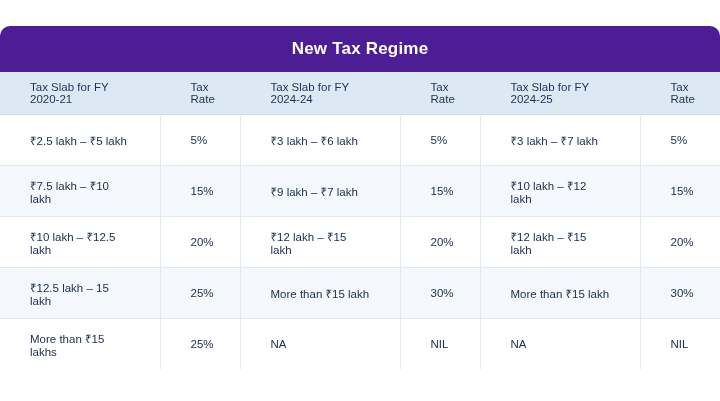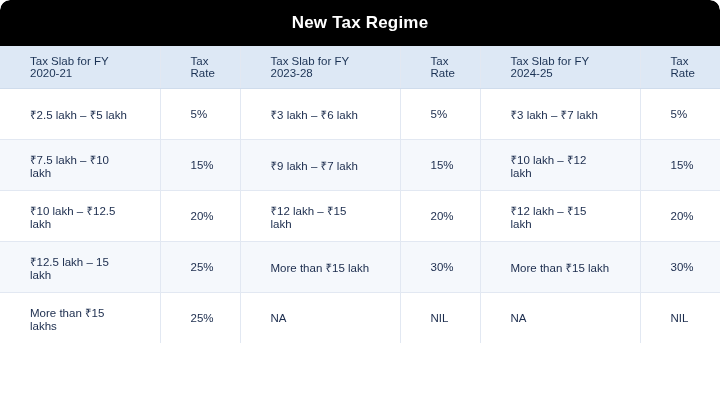--- a/index.html
+++ b/index.html
@@ -17,26 +17,27 @@
     width: 720px;
     height: 401px;
     box-sizing: border-box;
     background: #ffffff;
     border-radius: 10px;
     overflow: hidden;
     position: relative;
   }
   .title-bar {
     height: 46px;
-    background: #000000;
+    background: #4c1d95;
     display: flex;
     align-items: center;
     justify-content: center;
     border-top-left-radius: 10px;
     border-top-right-radius: 10px;
+    margin-top: 26px;
   }
   .title-bar .title {
     color: #ffffff;
     font-size: 17px;
     font-weight: bold;
     letter-spacing: 0.2px;
   }
   table.tax-table {
     width: 720px;
     border-collapse: collapse;
@@ -91,21 +92,21 @@
         <col class="rate">
       <col class="slab">
         <col class="rate">
       <col class="slab">
         <col class="rate">
     </colgroup>
     <thead>
       <tr>
         <th>Tax Slab for FY 2020-21</th>
         <th>Tax Rate</th>
-        <th>Tax Slab for FY 2023-28</th>
+        <th>Tax Slab for FY 2024-24</th>
         <th>Tax Rate</th>
         <th>Tax Slab for FY 2024-25</th>
         <th>Tax Rate</th>
       </tr>
     </thead>
     <tbody>
       <tr>
         <td>₹2.5 lakh – ₹5 lakh</td>
         <td>5%</td>
         <td>₹3 lakh – ₹6 lakh</td>

